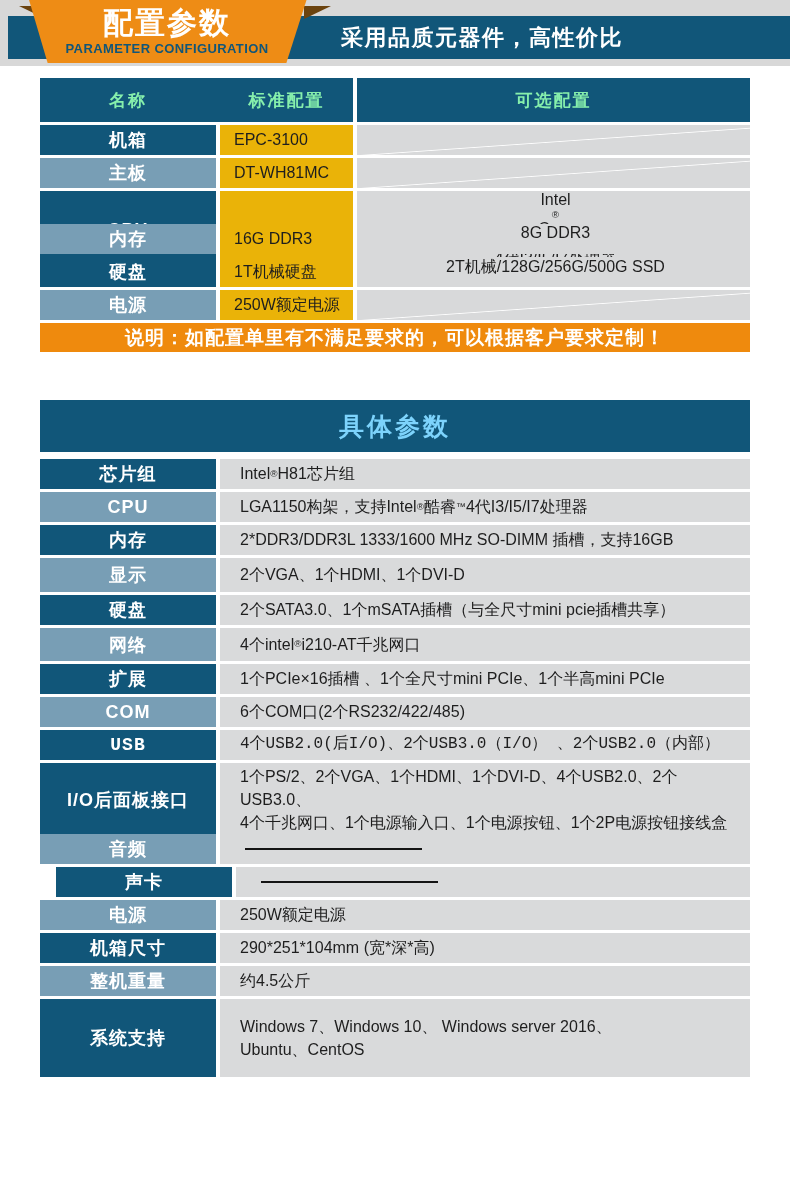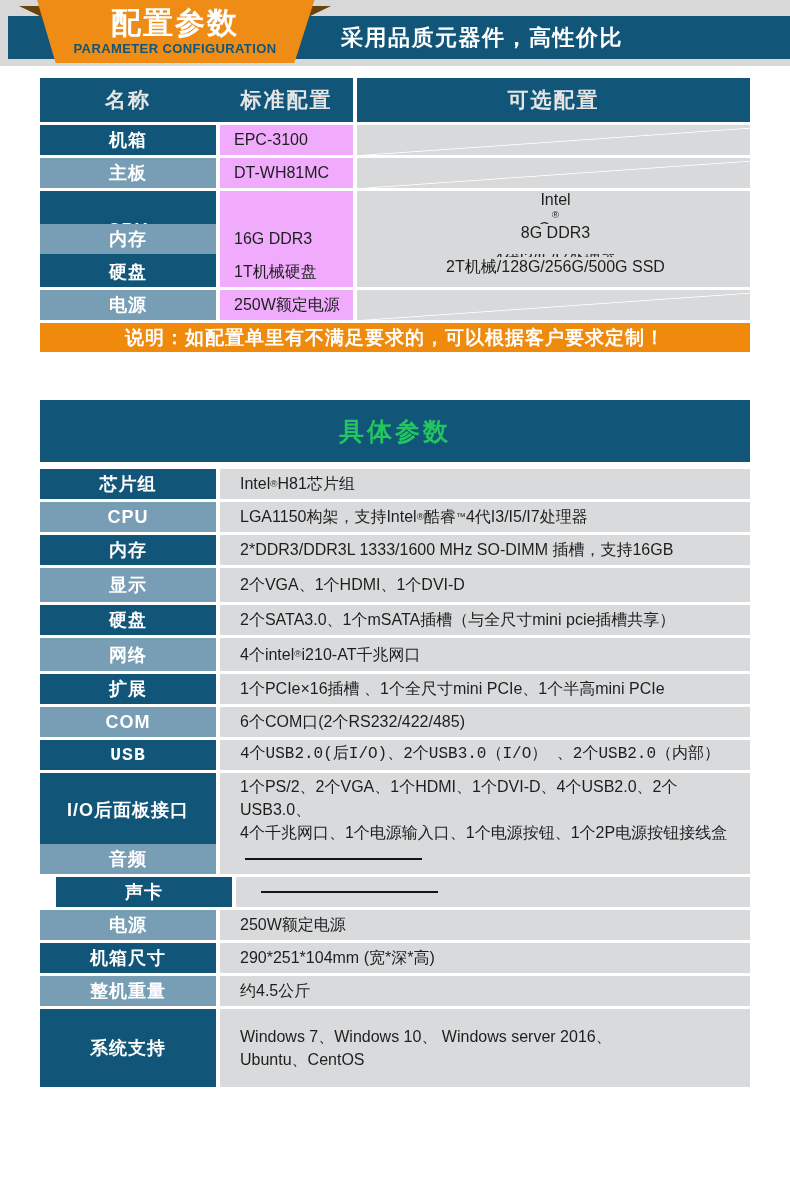--- a/index.html
+++ b/index.html
@@ -13,54 +13,54 @@
 
   
   .hero { position:relative; height:66px; background:#d8d8d8; }
   .hero-band { position:absolute; left:8px; top:16px; width:100%; height:43px;
     background:#115679; display:flex; align-items:center; }
   .hero-tagline { margin-left:333px; color:#fff; font-weight:bold;
     font-size:22px; letter-spacing:1.5px; }
   .fold { position:absolute; top:6px; width:27px; height:13px; background:#6b430f; }
   .fold-l { left:19px; clip-path:polygon(0 0,100% 0,100% 100%); }
   .fold-r { left:304px; clip-path:polygon(0 0,100% 0,0 100%); }
-  .ribbon { position:absolute; left:20px; top:0; width:310px; height:63px;
+  .ribbon { position:absolute; left:12px; top:0; width:310px; height:63px;
     background:#ee8c15; clip-path:polygon(5.5% 0,95% 0,88.5% 100%,11.5% 100%);
     display:flex; flex-direction:column; align-items:center; justify-content:center; }
   .hero-title { color:#fff; font-size:30px; font-weight:bold;
     letter-spacing:2px; line-height:1.05; }
   .hero-sub { color:#115679; font-size:13px; font-weight:bold;
     letter-spacing:.4px; margin-top:3px; }
 
   
   .t1 { margin:12px 40px 0 40px; }
   .t1-head { display:grid; grid-template-columns:176px 4px 133px 4px 1fr;
     height:44px; margin-bottom:3px; }
-  .t1-head .hc { background:#115679; color:#e5e5e5; font-size:21px; font-weight:bold;
+  .t1-head .hc { background:#115679; color:#86efac; font-size:17px; font-weight:bold;
     display:flex; align-items:center; justify-content:center; letter-spacing:2px; }
   .hg1 { background:#115679; } .hg2 { background:#ffffff; }
   .t1-row { display:grid; grid-template-columns:176px 4px 133px 4px 1fr;
     height:30px; margin-bottom:3px;text-align:center; }
   .lab { color:#fff; font-size:18px; font-weight:bold; display:flex;
     align-items:center; justify-content:center; letter-spacing:1px; }
   .lab.dark { background:#115679; } .lab.steel { background:#789eb5; }
   .gap { background:#ffffff; }
-  .std { background:#f0abfc; display:flex; align-items:center;
+  .std { background:#eab308; display:flex; align-items:center;
     padding-left:14px; font-size:16px; }
   .opt { background:#d8d9da; display:flex; align-items:center;
     padding-left:4px; font-size:16px;flex-direction:column; }
   .opt.empty { background-image:linear-gradient(-4deg,
       rgba(255,255,255,0) 45.2%, rgba(255,255,255,.95) 46.6%, rgba(255,255,255,0) 48.2%); }
   .note { height:29px; background:#ef8a0d; color:#fff; font-size:19px;
     font-weight:bold; display:flex; align-items:center; justify-content:center;
     letter-spacing:1px; }
 
   
   .t2 { margin:48px 40px 0 40px; }
-  .t2-band { height:62px; background:#115679; color:#22c55e; font-size:25px;
+  .t2-band { height:52px; background:#115679; color:#7dd3fc; font-size:25px;
     font-weight:bold; display:flex; align-items:center; justify-content:center;
     letter-spacing:3px; margin-bottom:7px; }
   .t2-row { display:grid; grid-template-columns:176px 4px 1fr; margin-bottom:3px; }
   .t2-row .val { background:#d9dadb; display:flex; align-items:center;
     padding:2px 12px 2px 20px; font-size:16px; white-space:pre-line; line-height:1.45; }
   .rule-line { width:177px; height:2px; background:#141414; margin-left:5px; }
 </style>
 </head>
 <body>
 

